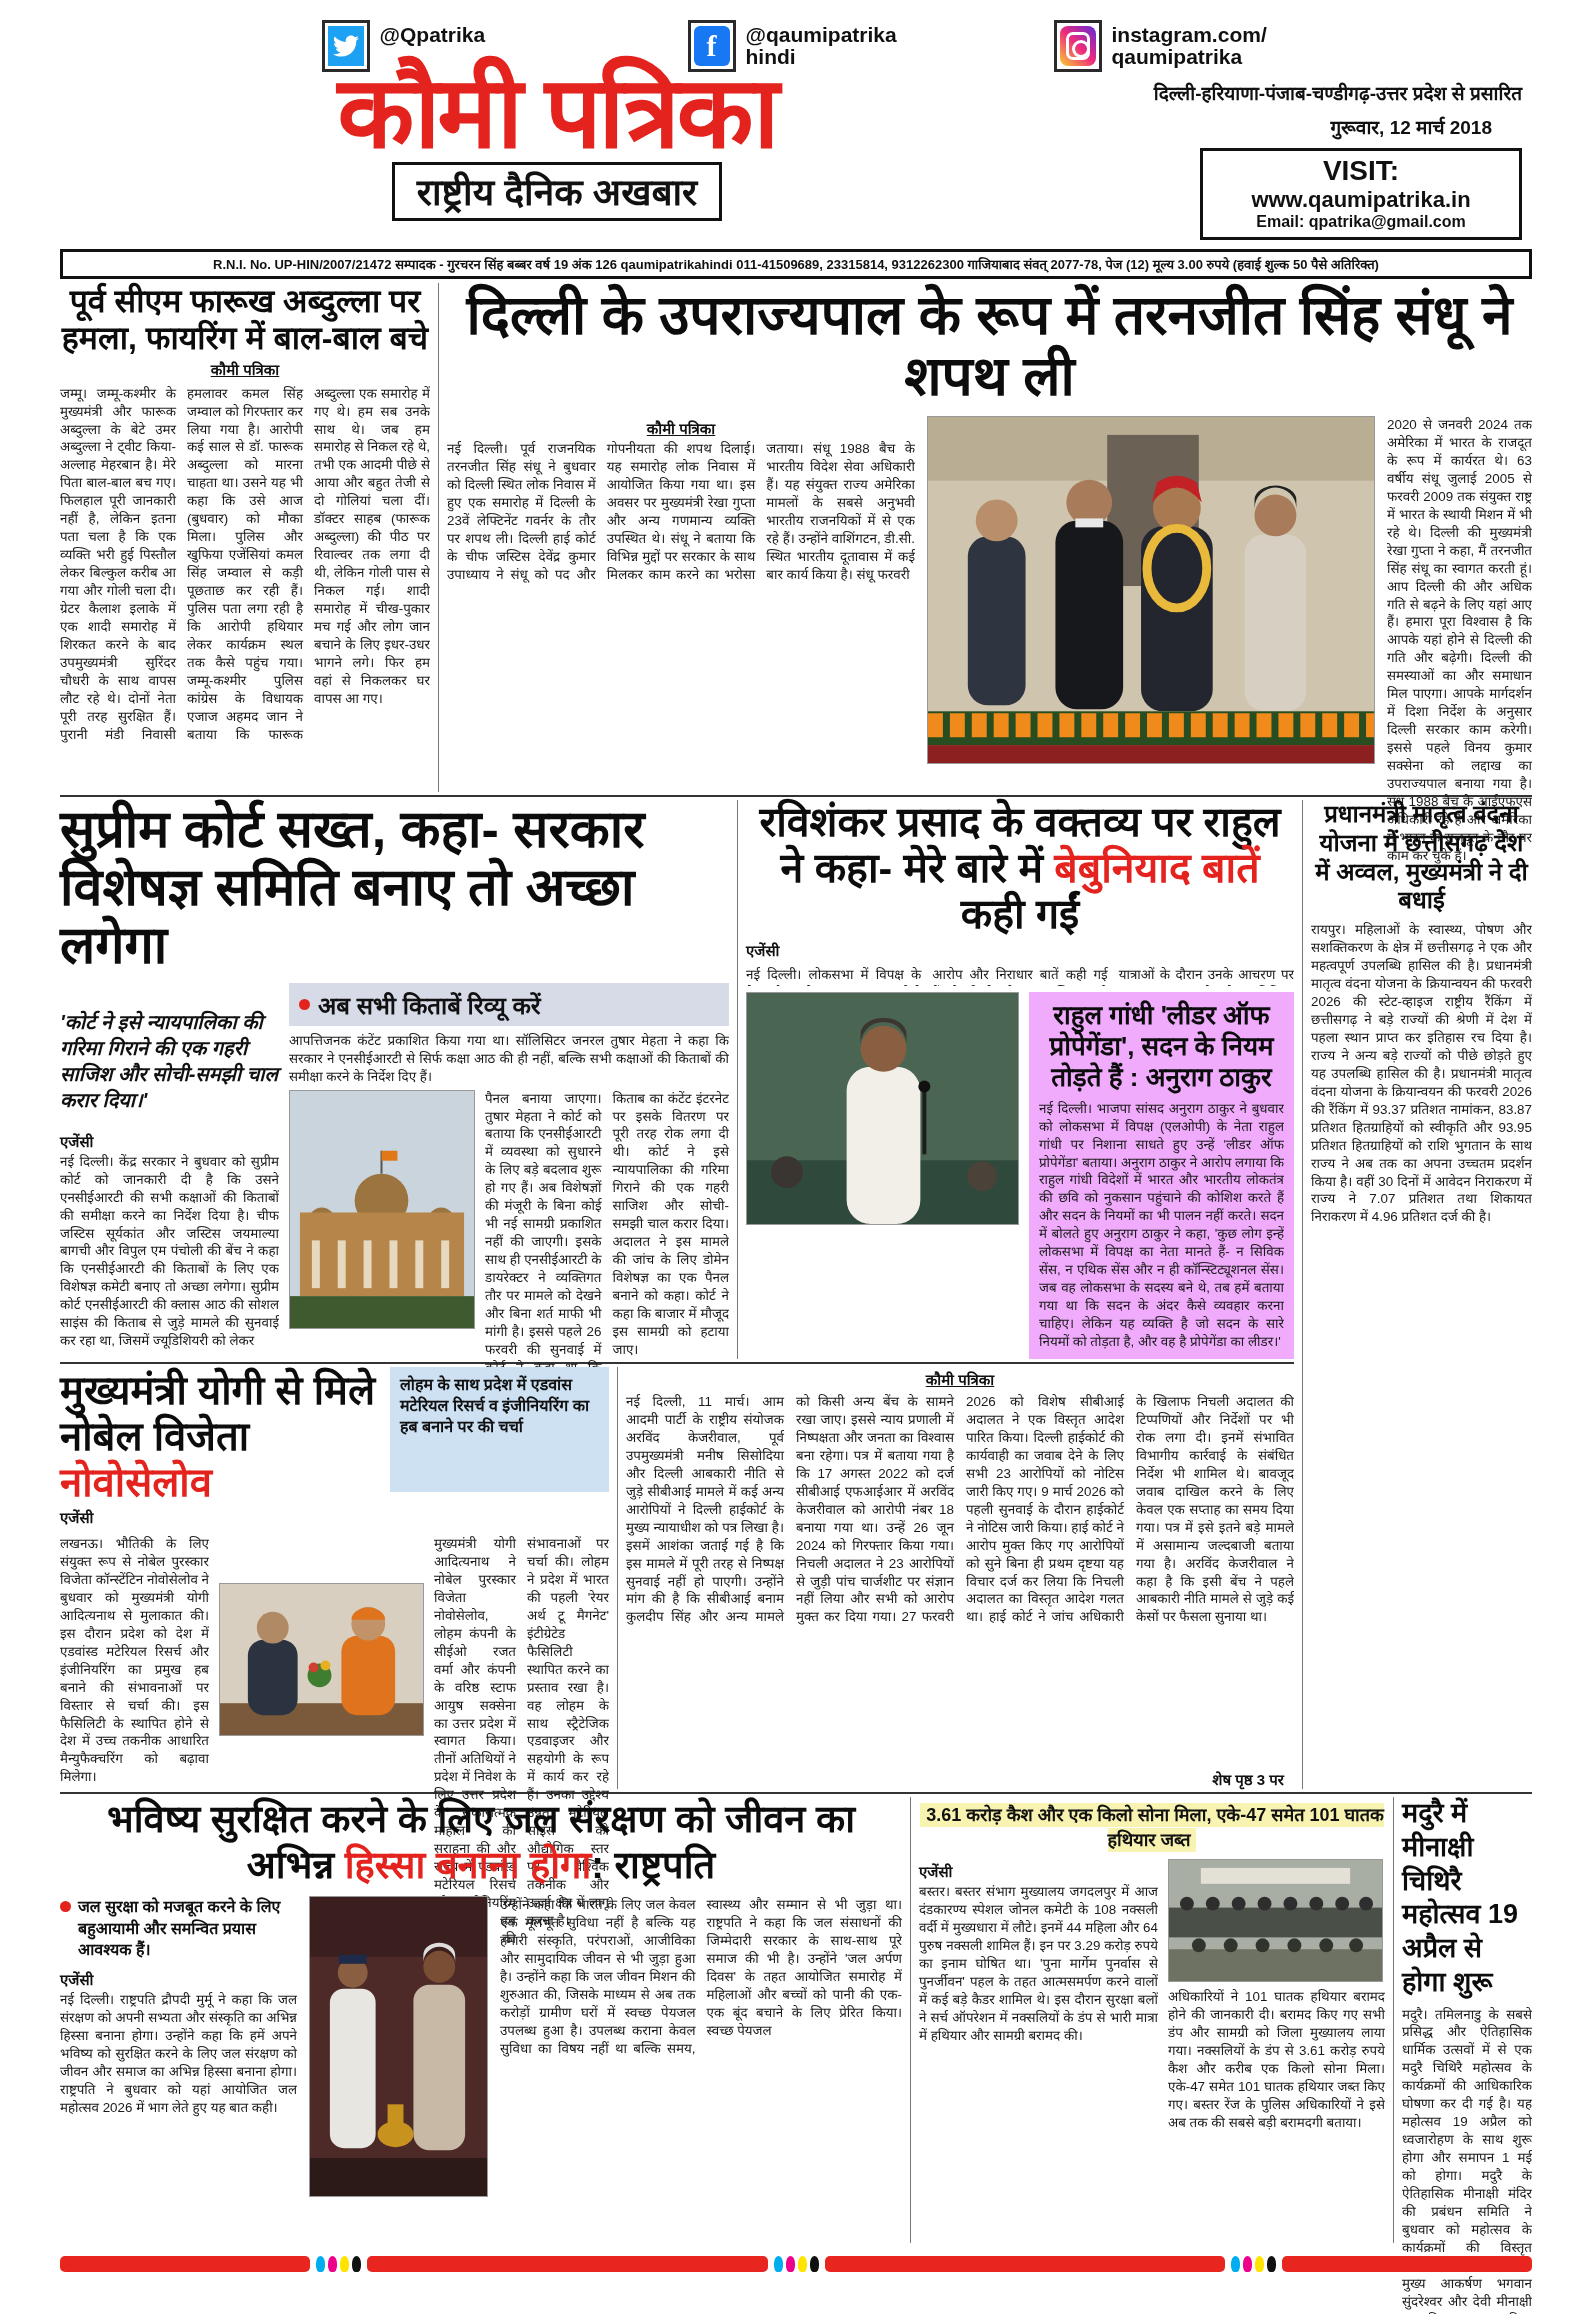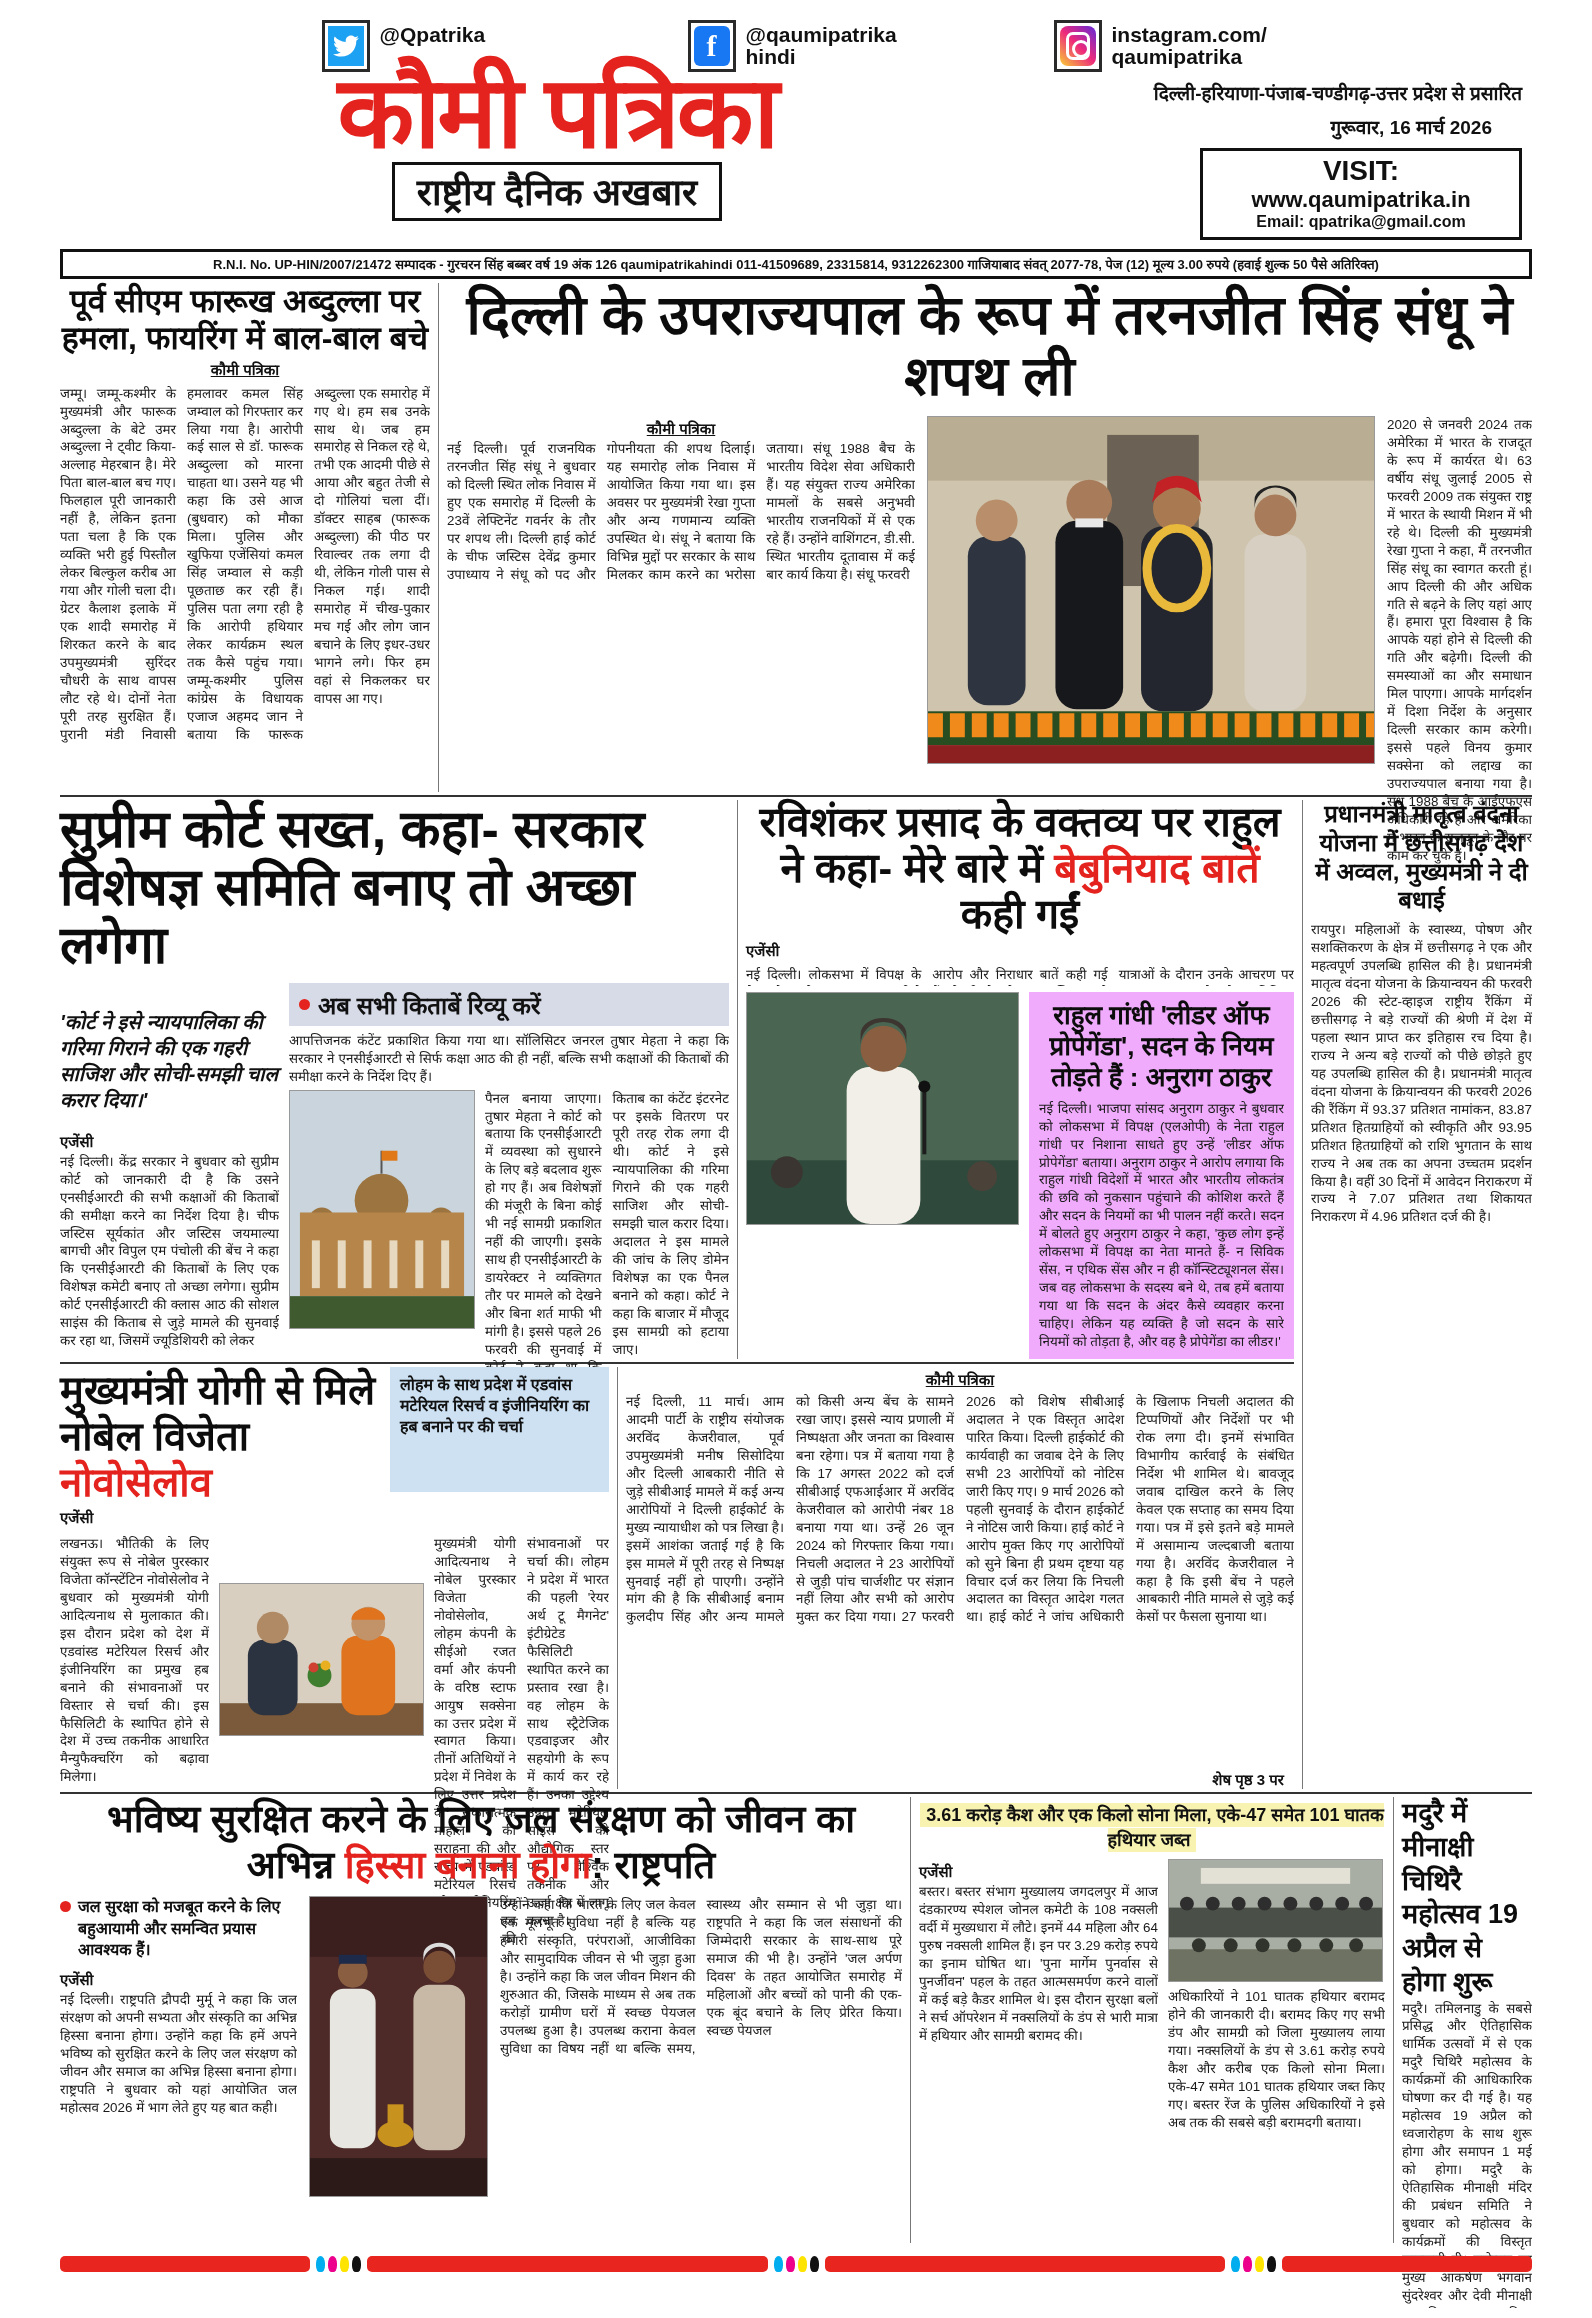--- a/index.html
+++ b/index.html
@@ -101,21 +101,21 @@
   .bullet-para{font-size:16px;font-weight:800;line-height:1.35;display:flex;gap:7px;margin-bottom:8px;}
   .bullet-para .reddot{margin-top:5px;}
   .mod-naxal{width:466px;flex:none;display:flex;flex-direction:column;min-width:0;}
   .mod-naxal h2{font-size:37px;line-height:1.15;text-align:center;font-weight:800;}
   .naxal-sub{text-align:center;margin:6px 0;}
   .naxal-sub span{background:#f8f3b0;font-size:18px;font-weight:800;padding:2px 6px;line-height:1.4;}
   .naxal-row{display:flex;gap:10px;flex:1;}
   .naxal-a{flex:1;}
   .naxal-b{width:217px;flex:none;}
   .mod-madurai{flex:1;min-width:0;}
-  .mod-madurai h3{font-size:27px;line-height:1.25;font-weight:800;}
+  .mod-madurai h3{font-size:27px;line-height:1.25;font-weight:800;margin-bottom:6px;}
   
   .strip{display:flex;align-items:center;height:17px;margin:12px 0 0;gap:6px;}
   .bar{background:#e8251f;height:16px;border-radius:5px;}
   .b1{flex:2;} .b2{flex:3.2;} .b3{flex:3.2;} .b4{flex:2;}
   .cmyk{display:flex;gap:3px;flex:none;}
   .cmyk i{width:9px;height:16px;border-radius:50% 50% 40% 40%;}
   .cmyk .c{background:#00aeef;} .cmyk .m{background:#ec008c;} .cmyk .y{background:#ffe400;} .cmyk .k{background:#111;}
 </style>
 </head>
 <body>
@@ -148,21 +148,21 @@
       </div>
     </div>
 
     <div class="mast-row">
       <div class="mast-left">
         <div class="masthead">कौमी पत्रिका</div>
         <div class="tagline">राष्ट्रीय दैनिक अखबार</div>
       </div>
       <div class="mast-right">
         <div class="region-line">दिल्ली-हरियाणा-पंजाब-चण्डीगढ़-उत्तर प्रदेश से प्रसारित</div>
-        <div class="date-line">गुरूवार, 16 मार्च 2026</div>
+        <div class="date-line">गुरूवार, 12 मार्च 2018</div>
         <div class="visit-box">
           <div class="v1">VISIT:</div>
           <div class="v2">www.qaumipatrika.in</div>
           <div class="v3">Email: qpatrika@gmail.com</div>
         </div>
       </div>
     </div>
 
     <div class="rni-bar">R.N.I. No. UP-HIN/2007/21472  सम्पादक - गुरचरन सिंह बब्बर  वर्ष 19 अंक 126  qaumipatrikahindi  011-41509689, 23315814, 9312262300  गाजियाबाद संवत् 2077-78, पेज (12) मूल्य 3.00 रुपये (हवाई शुल्क 50 पैसे अतिरिक्त)</div>
   </header>

